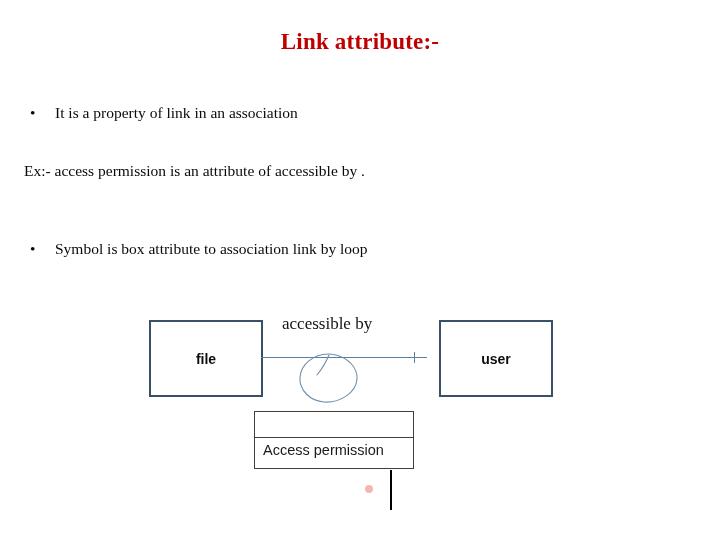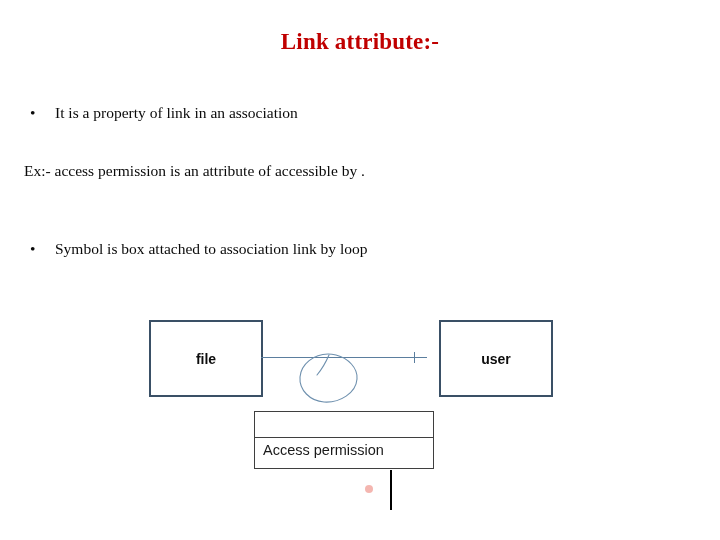--- a/index.html
+++ b/index.html
@@ -133,21 +133,21 @@
     left: 296px;
     top: 352px;
     width: 66px;
     height: 52px;
   }
 
   .attr-box {
     position: absolute;
     left: 254px;
     top: 411px;
-    width: 180px;
+    width: 160px;
     height: 58px;
     border: 1.6px solid #3f3f3f;
     background: #ffffff;
     box-sizing: border-box;
   }
   .attr-box-top {
     position: absolute;
     left: 0;
     top: 0;
     right: 0;
@@ -191,24 +191,25 @@
 <div class="slide">
 
   <div class="slide-title">Link attribute:-</div>
 
   <div class="bullet-mark bullet-1-mark">•</div>
   <div class="bullet-line ex-line">Ex:- access permission is an attribute of accessible by .</div>
 
   <div class="bullet-line bullet-1-text">It is a property of link in an association</div>
 
   <div class="bullet-mark bullet-2-mark">•</div>
-  <div class="bullet-line bullet-2-text">Symbol is box attached to association link by loop</div>
+  <div class="bullet-line bullet-2-text">Symbol is box attribute to association link by loop</div>
 
   <div class="diagram">
 
+    <div class="assoc-label">accessible by</div>
 
     <div class="uml-box box-file">
       <span class="uml-box-label">file</span>
     </div>
 
     <div class="uml-box box-user">
       <span class="uml-box-label">user</span>
     </div>
 
     <div class="assoc-line"></div>

